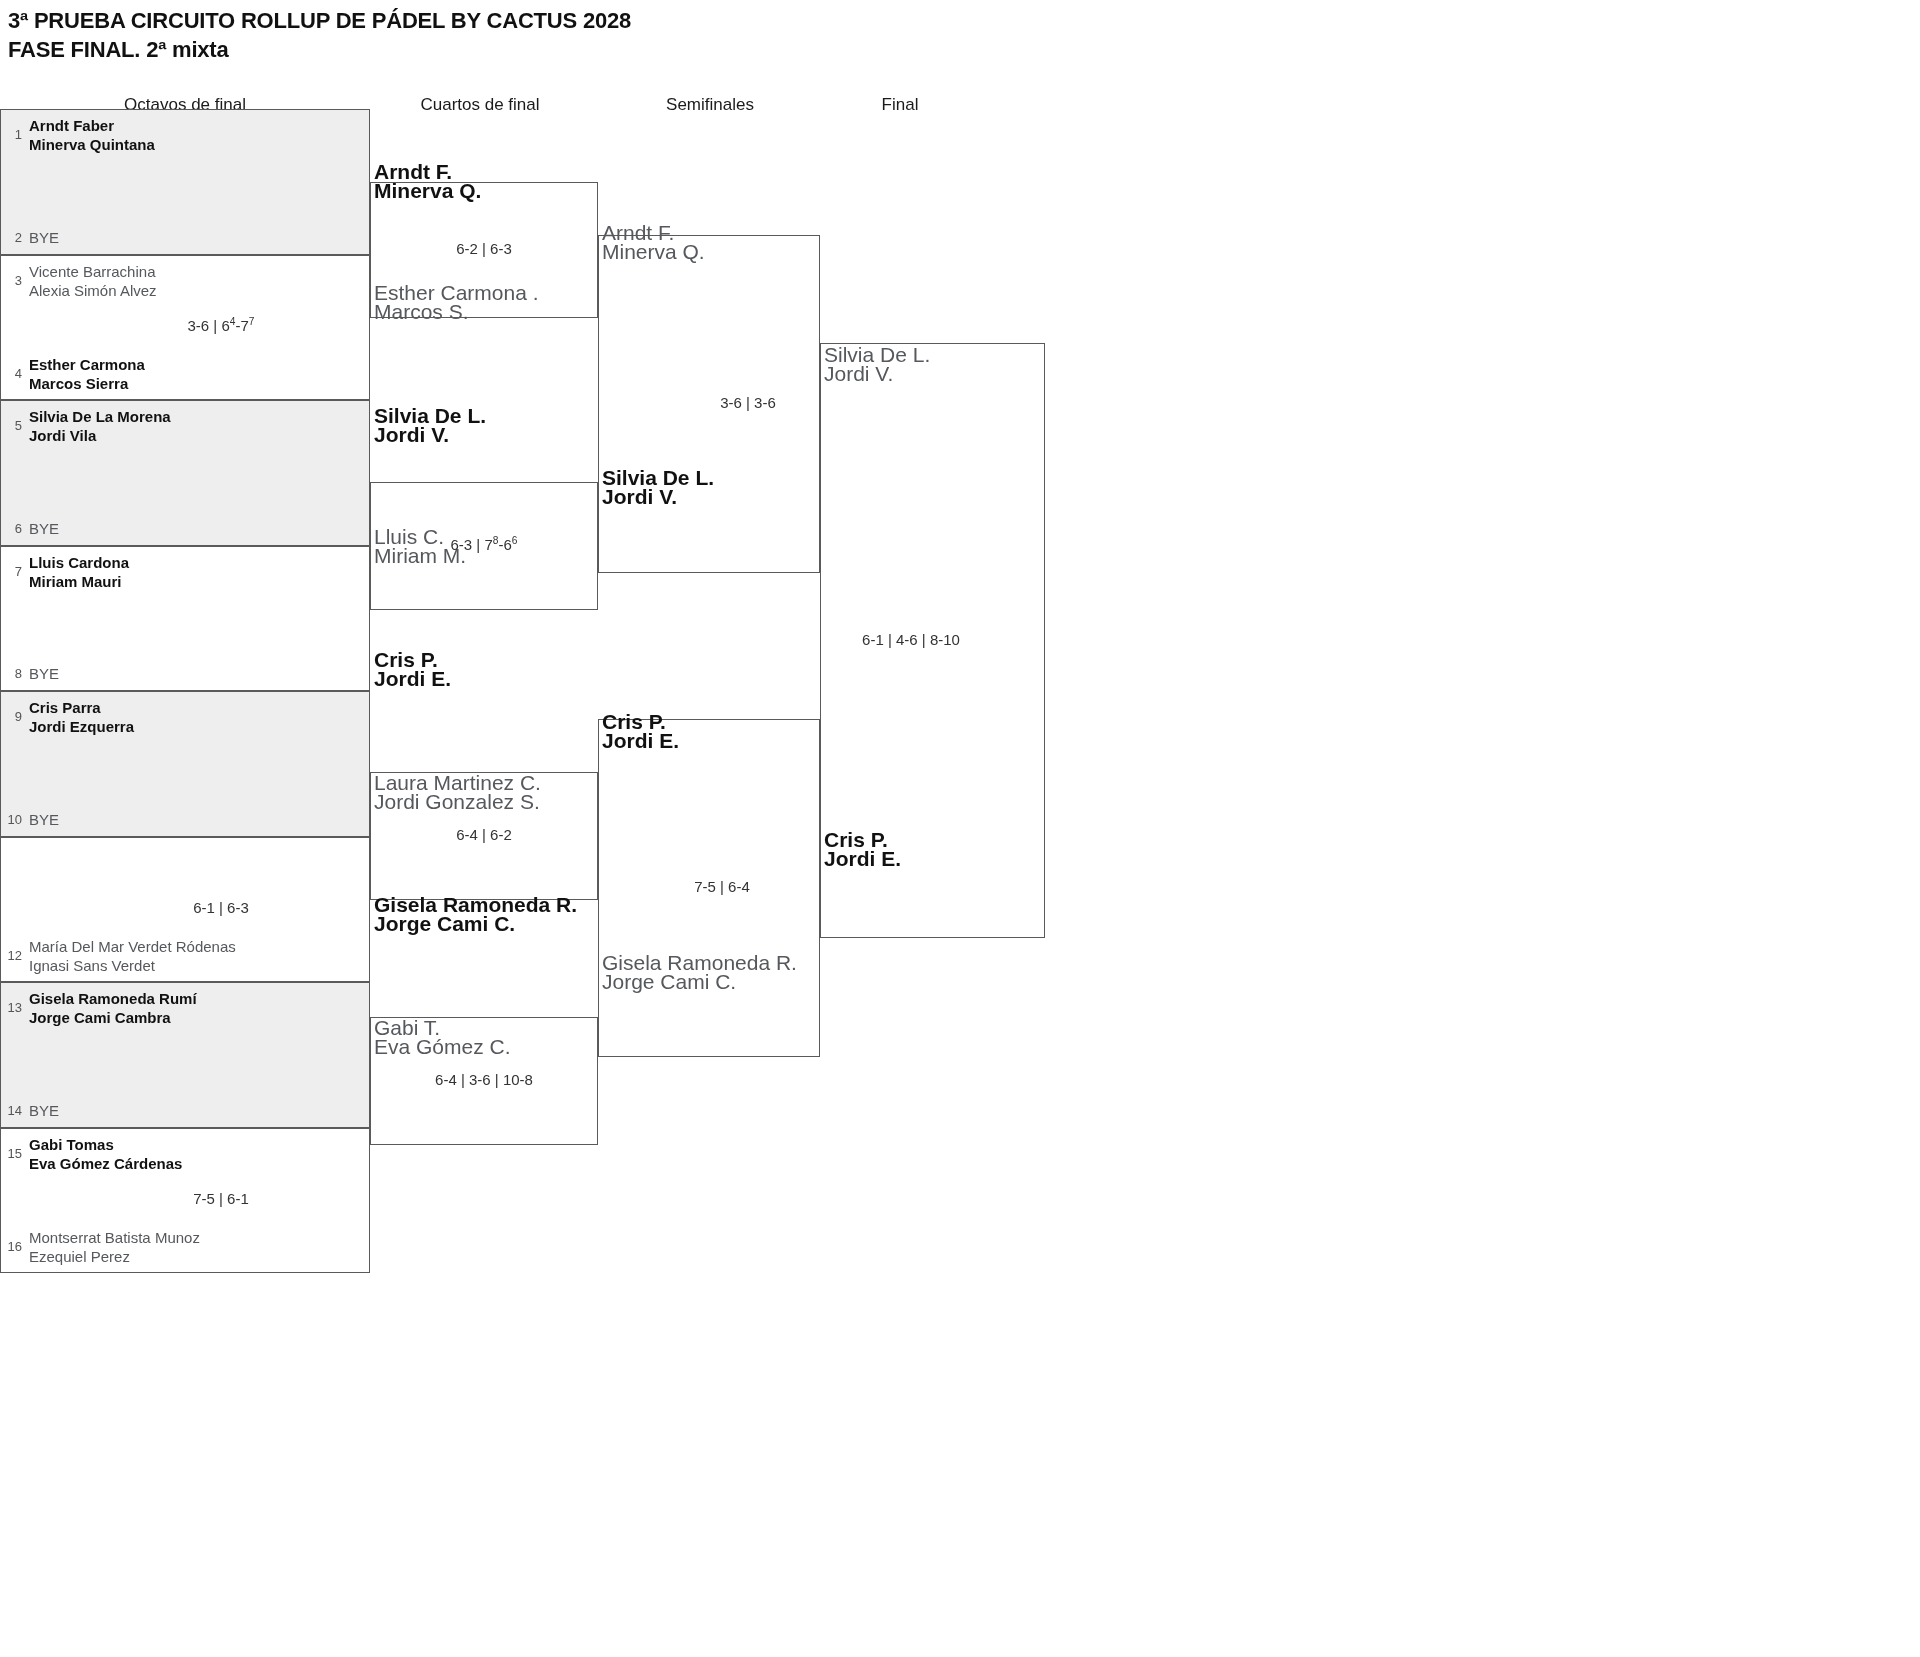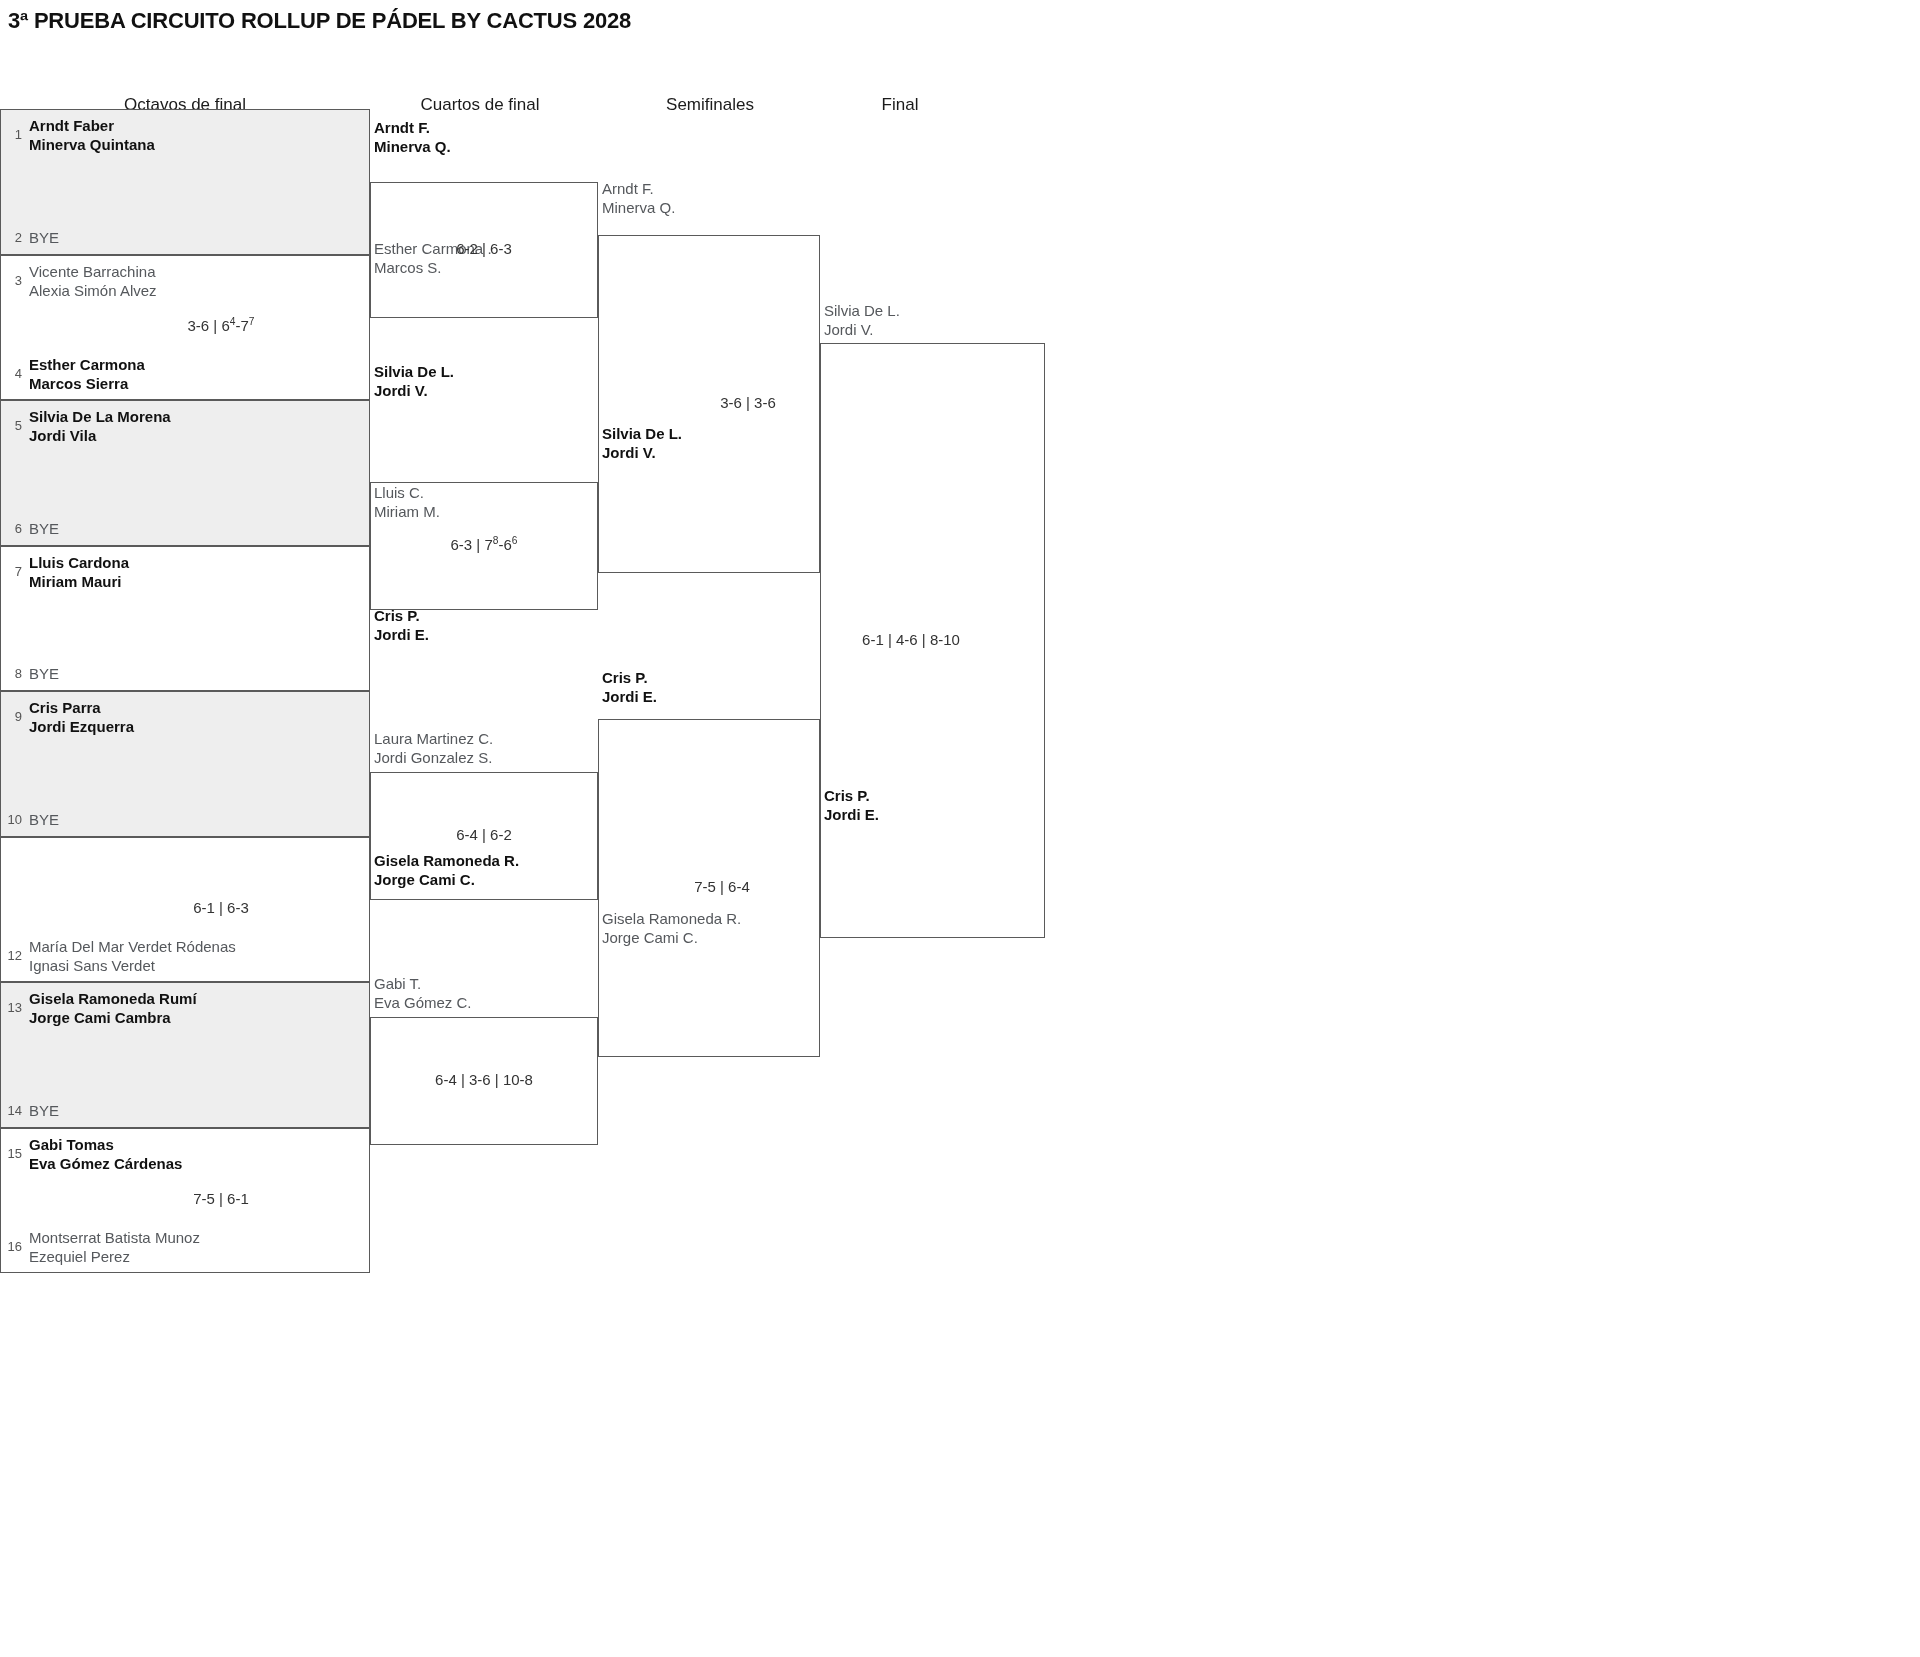--- a/index.html
+++ b/index.html
@@ -141,36 +141,38 @@
     position: absolute;
     text-align: center;
     font-size: 15px;
     color: #333333;
     white-space: nowrap;
   }
 
   
   .adv {
     position: absolute;
-    font-size: 15px;
+    font-size: 21px;
     line-height: 19px;
     white-space: nowrap;
+    margin-top: 44px;
   }
   .adv .pl { display: block; }
   .adv.winner { color: #111111; font-weight: bold; }
   .adv.loser  { color: #55585c; font-weight: normal; }
 
   sup { font-size: 0.68em; line-height: 0; vertical-align: super; }
 </style>
 </head>
 <body>
 
 <div id="header">
   <div id="title-block">
     <span id="title-line1">3ª PRUEBA CIRCUITO ROLLUP DE PÁDEL BY CACTUS 2028</span>
+    <span id="title-line2">FASE FINAL. 2ª mixta</span>
   </div>
 
 </div>
 
 <div class="round-header" style="left:60px; top:95px; width:250px;">Octavos de final</div>
 <div class="round-header" style="left:355px; top:95px; width:250px;">Cuartos de final</div>
 <div class="round-header" style="left:585px; top:95px; width:250px;">Semifinales</div>
 <div class="round-header" style="left:800px; top:95px; width:200px;">Final</div>
 
 <div id="bracket">

